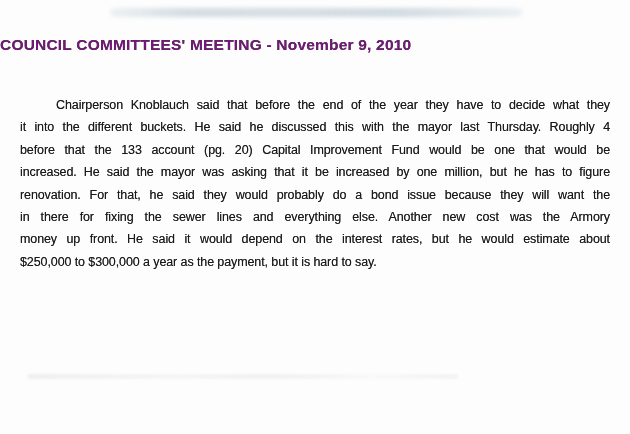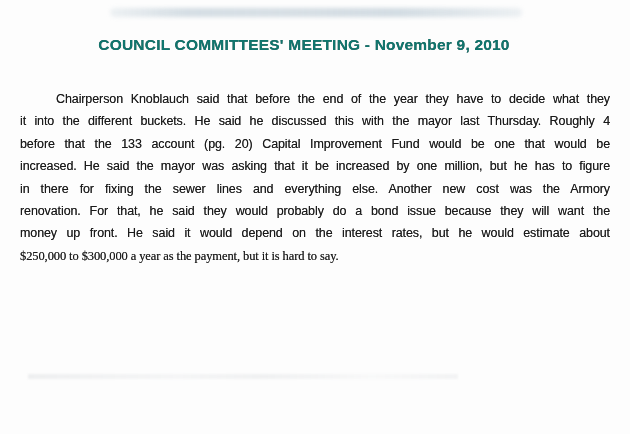--- a/index.html
+++ b/index.html
@@ -33,51 +33,49 @@
       rgba(150,172,188,0.38) 45%,
       rgba(156,178,193,0.45) 70%,
       rgba(170,190,203,0.20) 100%);
     filter: blur(2px);
   }
   .title {
     position: absolute;
     top: 36px;
     left: 0;
     width: 608px;
-    text-align: center;
     font-size: 15.5px;
     font-weight: bold;
     letter-spacing: 0.2px;
-    color: #0f766e;
+    color: #701a75;
     text-shadow: 0 0 0.6px rgba(25,25,25,0.75);
     white-space: nowrap;
   }
   .body-text {
     position: absolute;
-    top: 88px;
+    top: 94px;
     left: 20px;
     width: 590px;
     font-size: 12.5px;
     line-height: 22.4px;
     letter-spacing: -0.1px;
     color: #1a1a1a;
     text-shadow: 0 0 0.5px rgba(30,30,30,0.7);
   }
   .line {
     text-align: justify;
     text-align-last: justify;
     white-space: normal;
   }
   .line.indent {
     padding-left: 36px;
     box-sizing: border-box;
   }
   .line.last {
     text-align-last: left;
-    font-family: Liberation Serif, serif;
   }
   
   .ghost-line {
     position: absolute;
     top: 374px;
     left: 28px;
     width: 430px;
     height: 5px;
     background: linear-gradient(90deg,
       rgba(110,120,130,0.10) 0%,
@@ -95,21 +93,21 @@
 
   <div class="smudge-top"></div>
 
   <div class="title">COUNCIL COMMITTEES' MEETING - November 9, 2010</div>
 
   <div class="body-text">
     <div class="line indent">Chairperson Knoblauch said that before the end of the year they have to decide what they</div>
     <div class="line">it into the different buckets.  He said he discussed this with the mayor last Thursday.  Roughly 4</div>
     <div class="line">before that the 133 account (pg. 20) Capital Improvement Fund would be one that would be</div>
     <div class="line">increased.  He said the mayor was asking that it be increased by one million, but he has to figure</div>
+    <div class="line">renovation.  For that, he said they would probably do a bond issue because they will want the</div>
     <div class="line">in there for fixing the sewer lines and everything else.  Another new cost was the Armory</div>
-    <div class="line">renovation.  For that, he said they would probably do a bond issue because they will want the</div>
     <div class="line">money up front.  He said it would depend on the interest rates, but he would estimate about</div>
     <div class="line last">$250,000 to $300,000 a year as the payment, but it is hard to say.</div>
   </div>
 
   <div class="ghost-line"></div>
 
 </div>
 
 </body></html>

